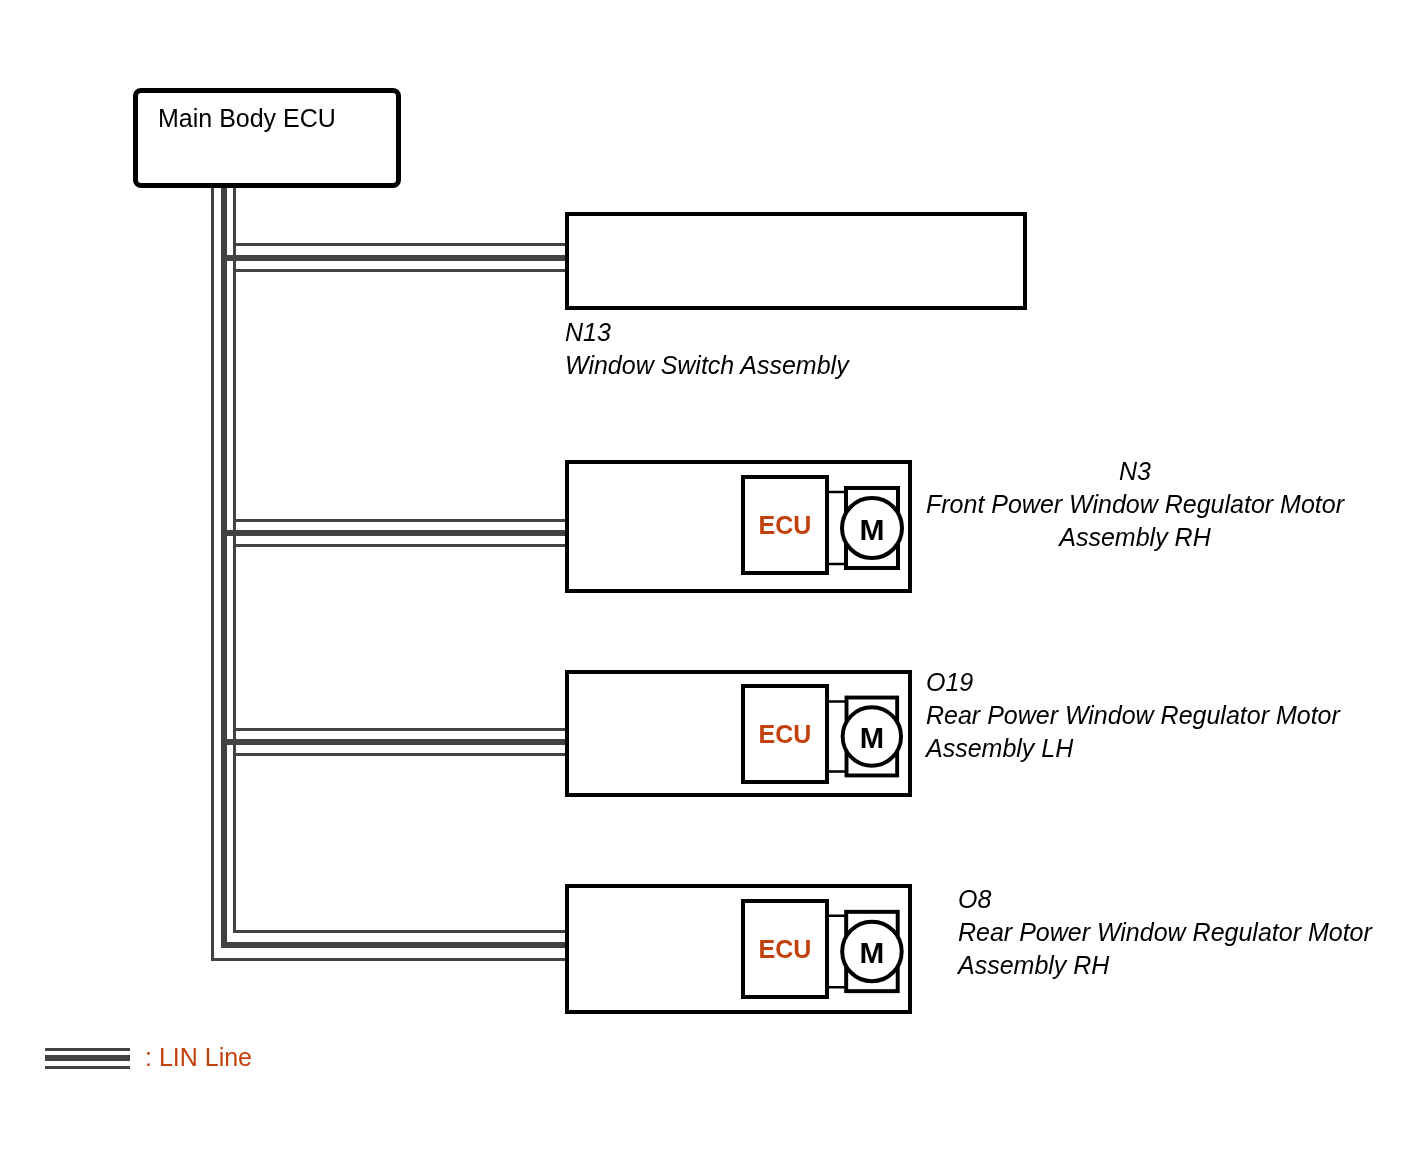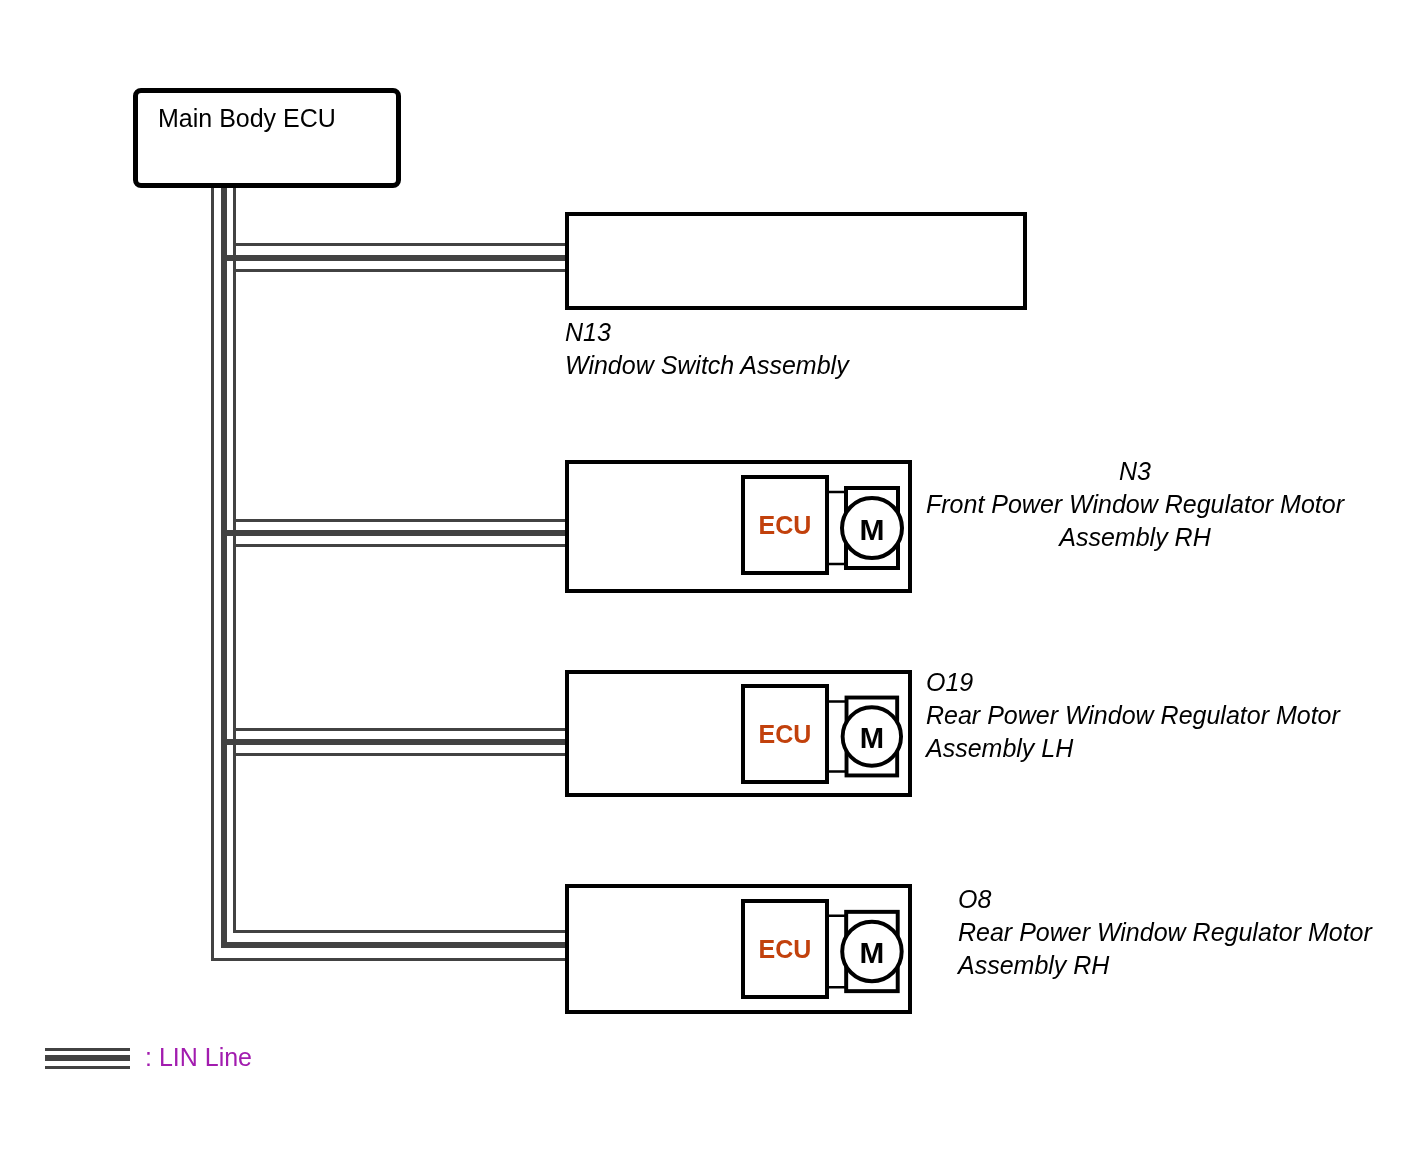--- a/index.html
+++ b/index.html
@@ -111,21 +111,21 @@
     width: 85px;
     height: 20px;
   }
   .legend-text {
     position: absolute;
     left: 100px;
     top: 0px;
     font-size: 25px;
     line-height: 34px;
     white-space: nowrap;
-    color: #a21caf;
+    color: #c2410c;
   }
 </style>
 </head>
 <body>
 
 <div id="canvas">
 
   <div class="lin-v" style="left:211px; top:188px; height:773px;"></div>
 
   <div class="lin-v thick" style="left:221px; top:188px; height:757px;"></div>

